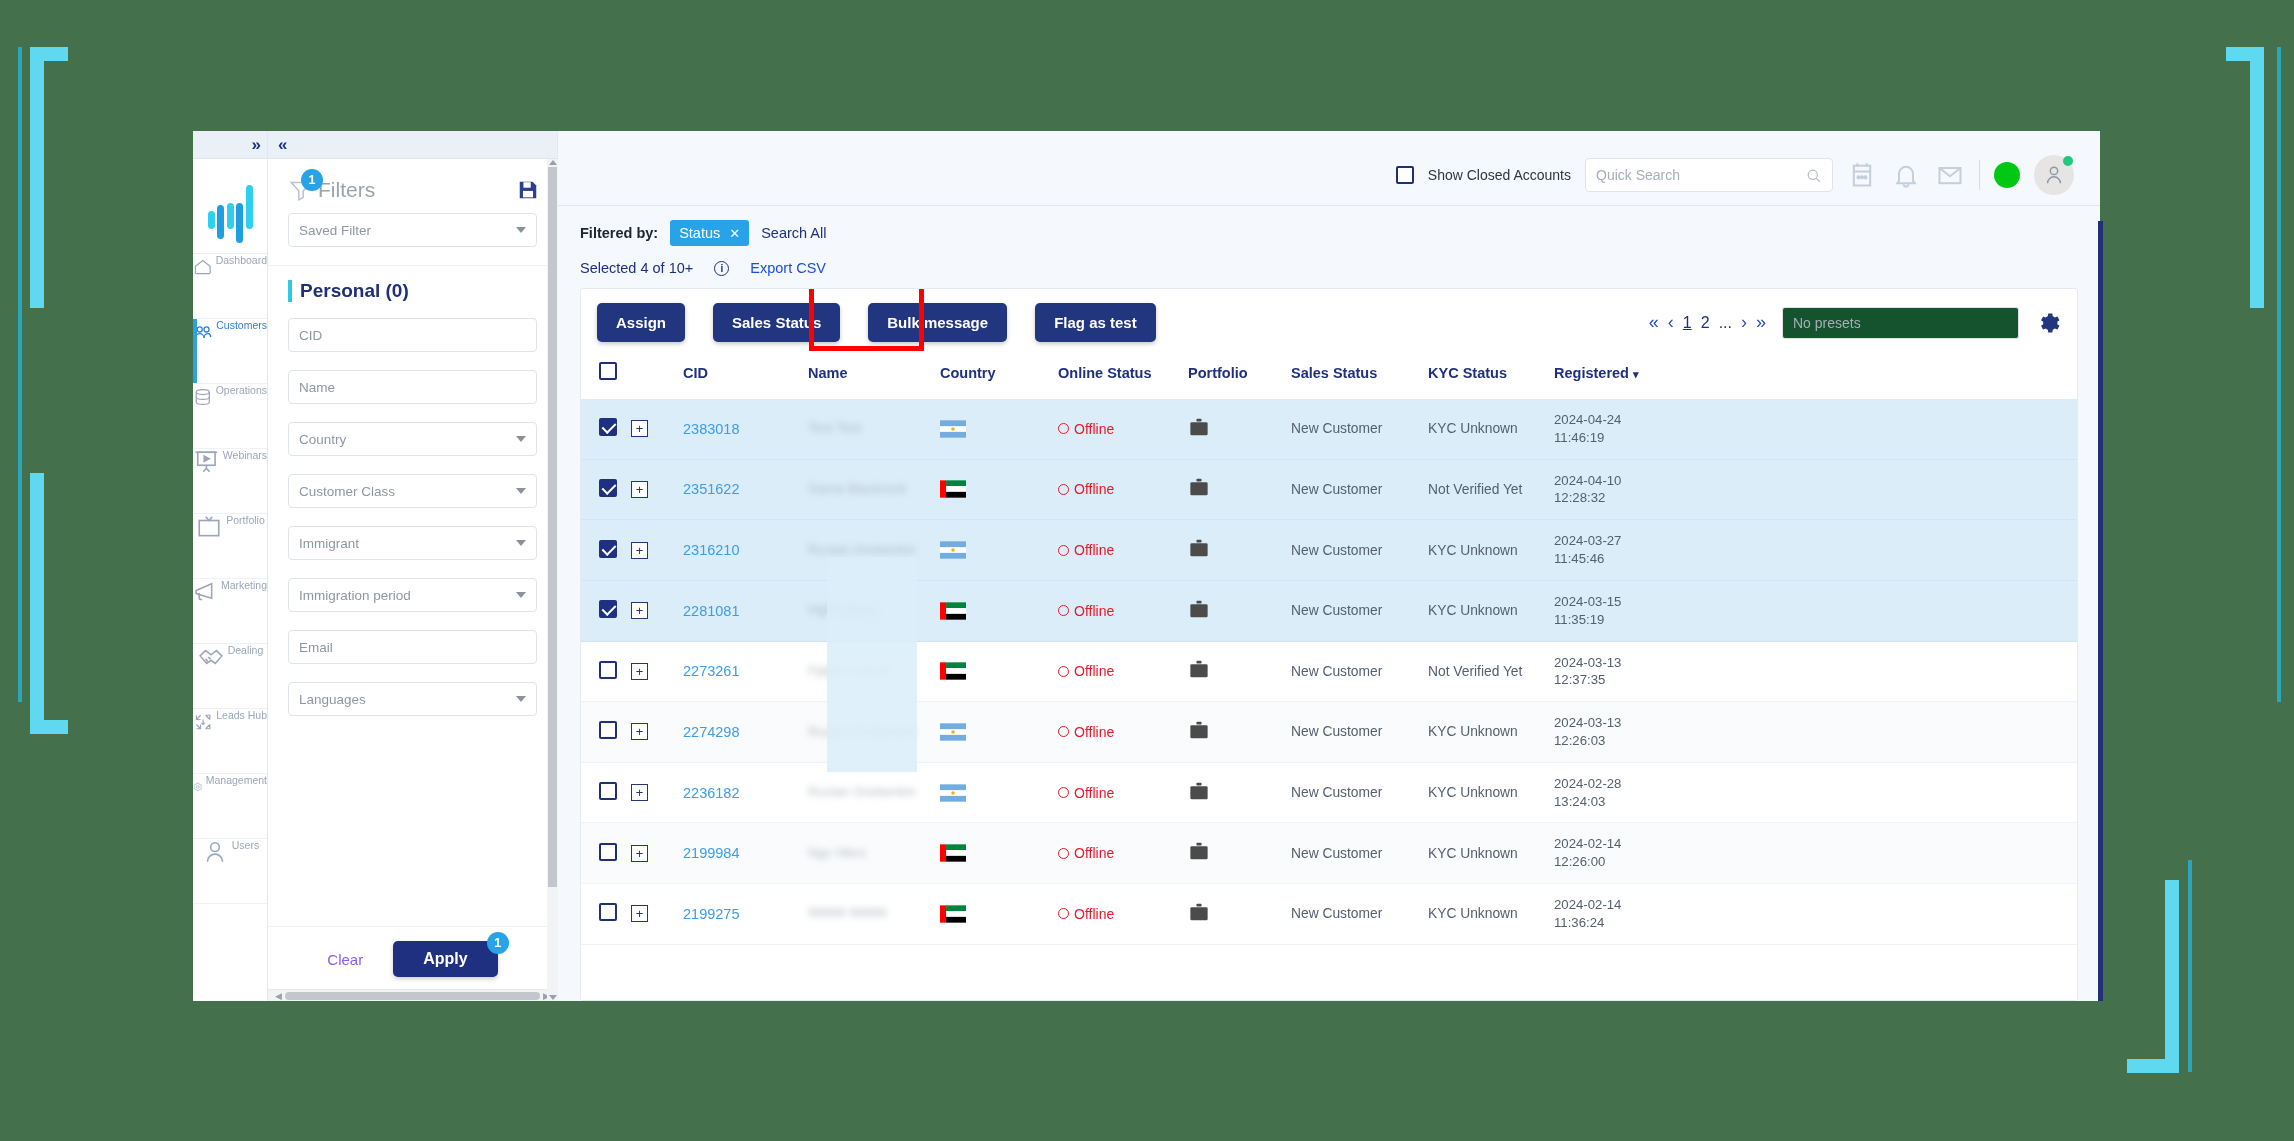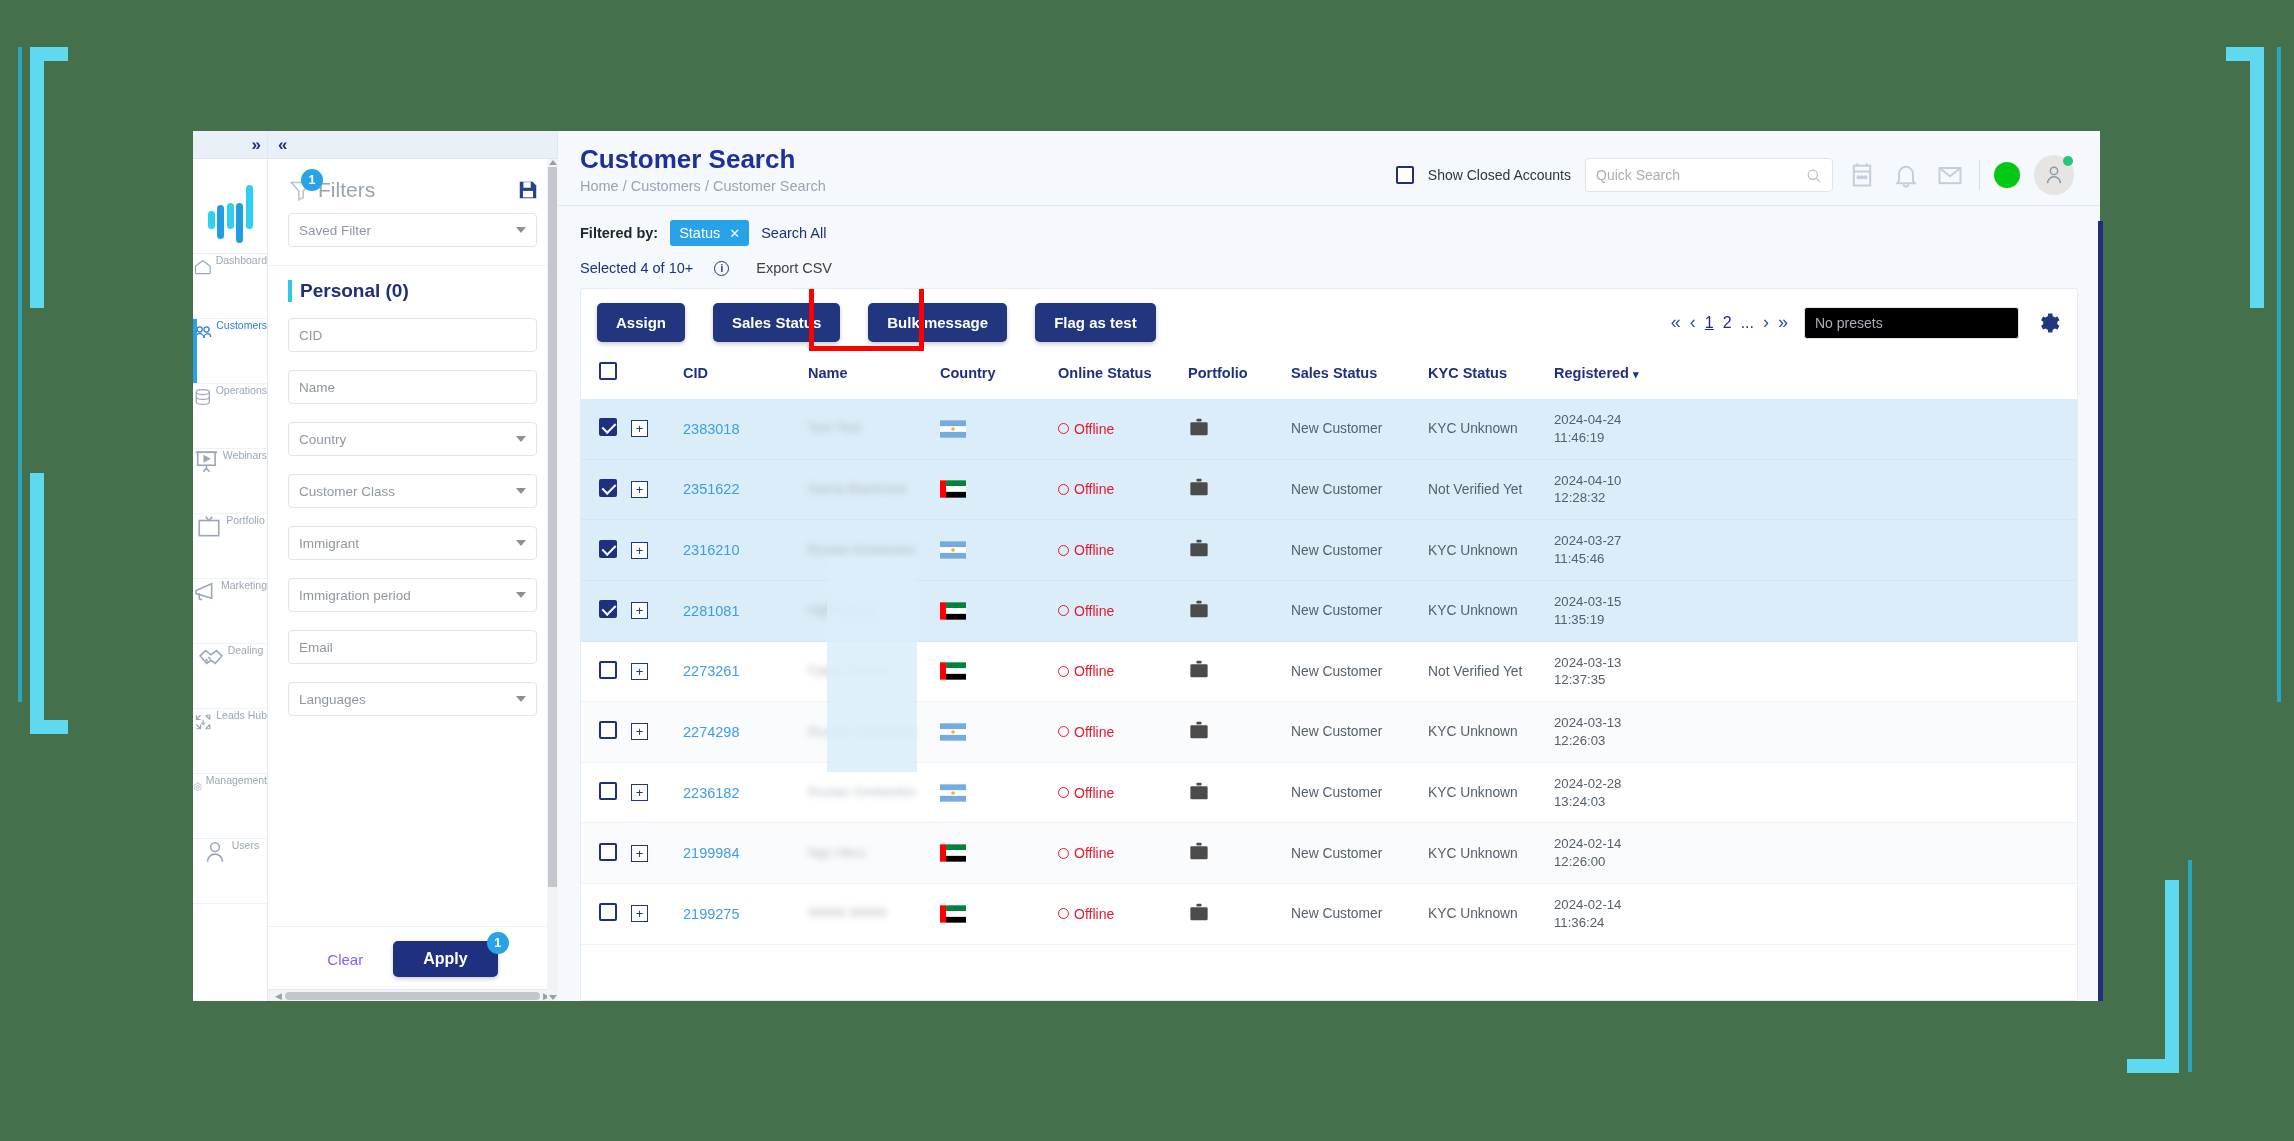--- a/index.html
+++ b/index.html
@@ -170,21 +170,21 @@
     padding: 5px 9px; display:flex; align-items:center; gap:9px; cursor:pointer;
   }
   .chip .x { font-size: 13px; opacity: .95; }
   .clear-all { font-size: 14.5px; color: #1f3080; cursor:pointer; }
 
   .selected-row { display:flex; align-items:center; gap: 21px; padding: 14px 0 12px 22px; }
   .sel-text { font-size: 14.5px; color: #1f3080; }
   .info-i { width:15px;height:15px;border-radius:50%;border:1.3px solid #1f3080;
             color:#1f3080;font-size:10px;display:flex;align-items:center;
             justify-content:center; font-weight:bold; }
-  .export { font-size: 14.5px; color: #404040; cursor:pointer; margin-left: 6px; }
+  .export { font-size: 14.5px; color: #1d4ed8; cursor:pointer; }
 
   .card {
     margin: 0 22px 0 22px; background: #fff; border: 1px solid #e6eaf1;
     border-radius: 3px; flex: 1; overflow: hidden; position: relative;
   }
   .actions {
     display: flex; align-items: center; padding: 14px 16px 14px 16px; gap: 28px;
   }
   .abtn {
     background: #22357f; color: #fff; border: none; border-radius: 5px;
@@ -193,23 +193,23 @@
   }
   .hl-outline {
     position: absolute; border: 5px solid #ff0000; pointer-events: none; z-index: 9;
   }
   .pager { margin-left: auto; display:flex; align-items:center; gap: 16px; }
   .pg { display:flex; align-items:center; gap: 9px; color:#1f3080; font-size:16px; }
   .pg .nav { color:#2a4fb0; cursor:pointer; font-size:18px; }
   .pg .num { cursor:pointer; font-size:16px; }
   .pg .num.cur { text-decoration: underline; }
   .presets {
-    width: 215px; height: 32px; border: 1px solid #dfe3ea; border-radius: 3px;
+    width: 237px; height: 32px; border: 1px solid #dfe3ea; border-radius: 3px;
     display:flex; align-items:center; padding: 0 10px; font-size: 14px; color: #a8aeb8;
-    background: #000000;
+    background: #14532d;
   }
   .gear { width: 26px; height: 26px; color: #22357f; cursor:pointer; }
 
   
   table { width: 100%; border-collapse: collapse; table-layout: fixed; }
   thead th {
     font-size: 14.5px; color: #1f3080; font-weight: bold; text-align: left;
     padding: 6px 4px 16px 4px; white-space: nowrap;
   }
   tbody td {
@@ -431,24 +431,20 @@
     <div class="vscroll-panel">
       <span class="vtri"></span>
       <span class="thumb"></span>
       <span class="vtri2"></span>
     </div>
   </div>
 
   <div class="main">
 
     <div class="topbar">
-      <div>
-        <div class="page-title">Customer Search</div>
-        <div class="breadcrumb">Home / Customers / Customer Search</div>
-      </div>
       <div class="top-right">
         <span class="cbx"></span>
         <span class="show-closed">Show Closed Accounts</span>
         <div class="qsearch">
           <span>Quick Search</span>
           <svg style="width:17px;height:17px;color:#b3bac4;" viewBox="0 0 24 24" fill="none" stroke="currentColor" stroke-width="1.6">
               <circle cx="11" cy="11" r="6.5"></circle>
               <path d="M16 16l5 5"></path>
             </svg>
         </div>

